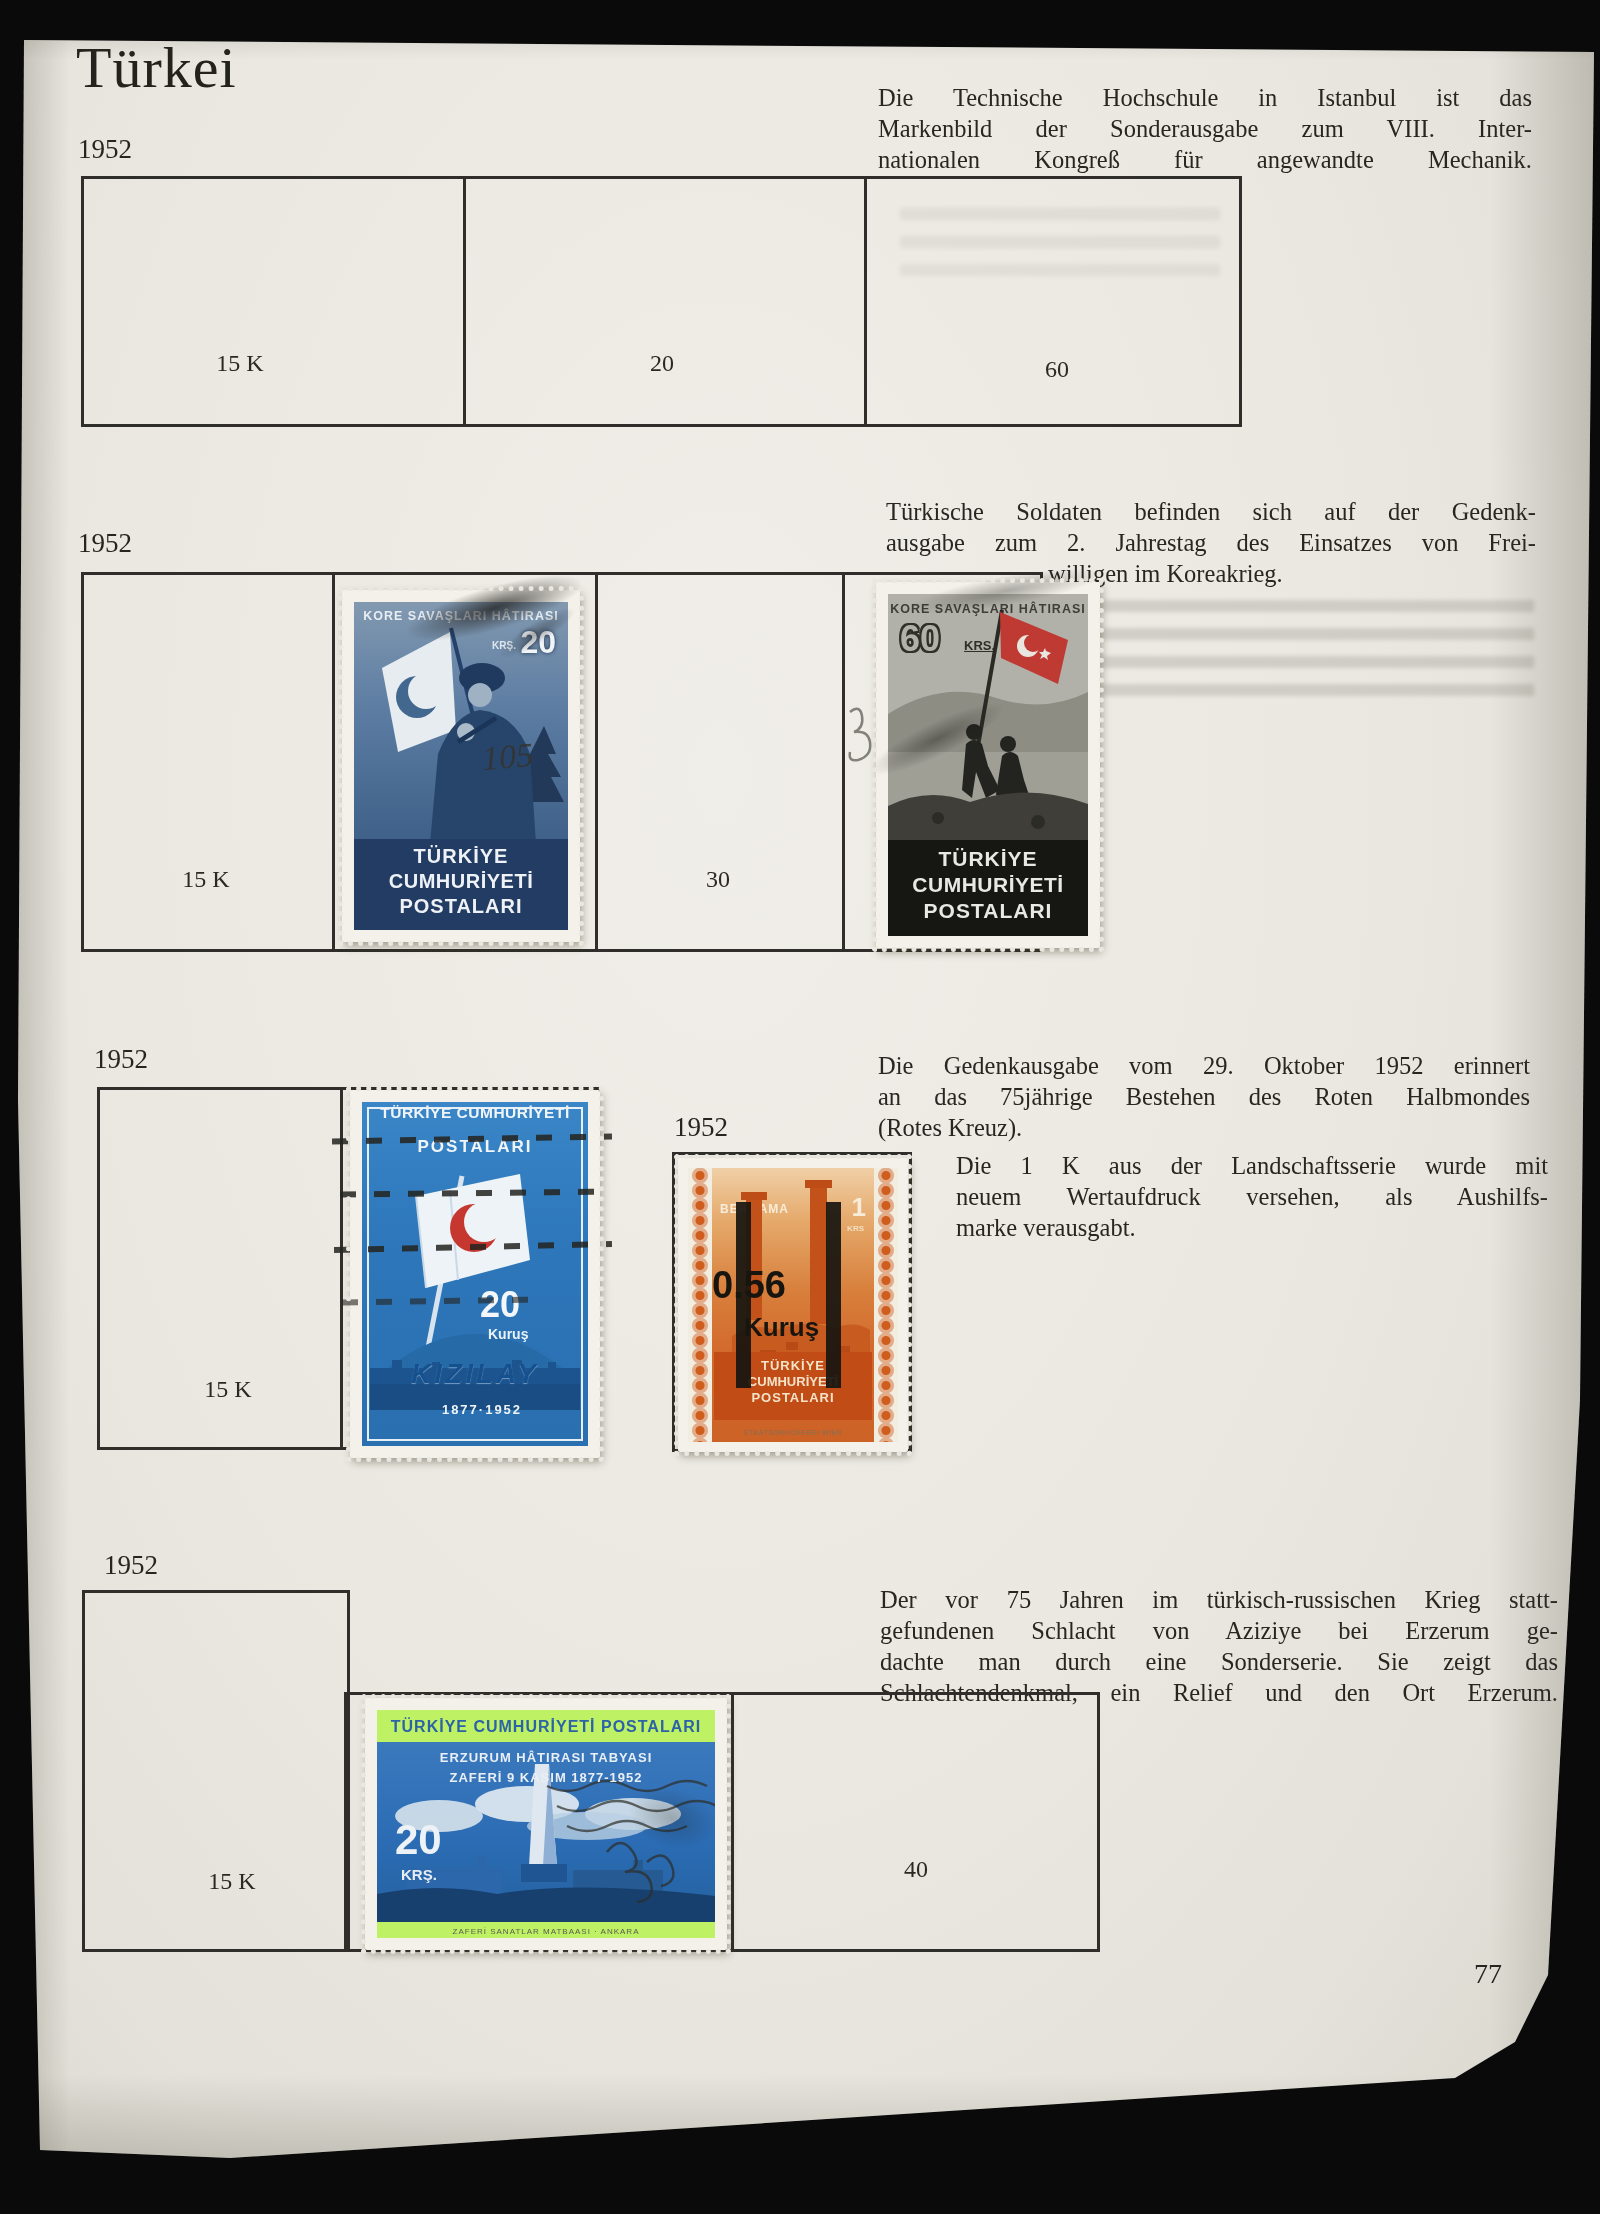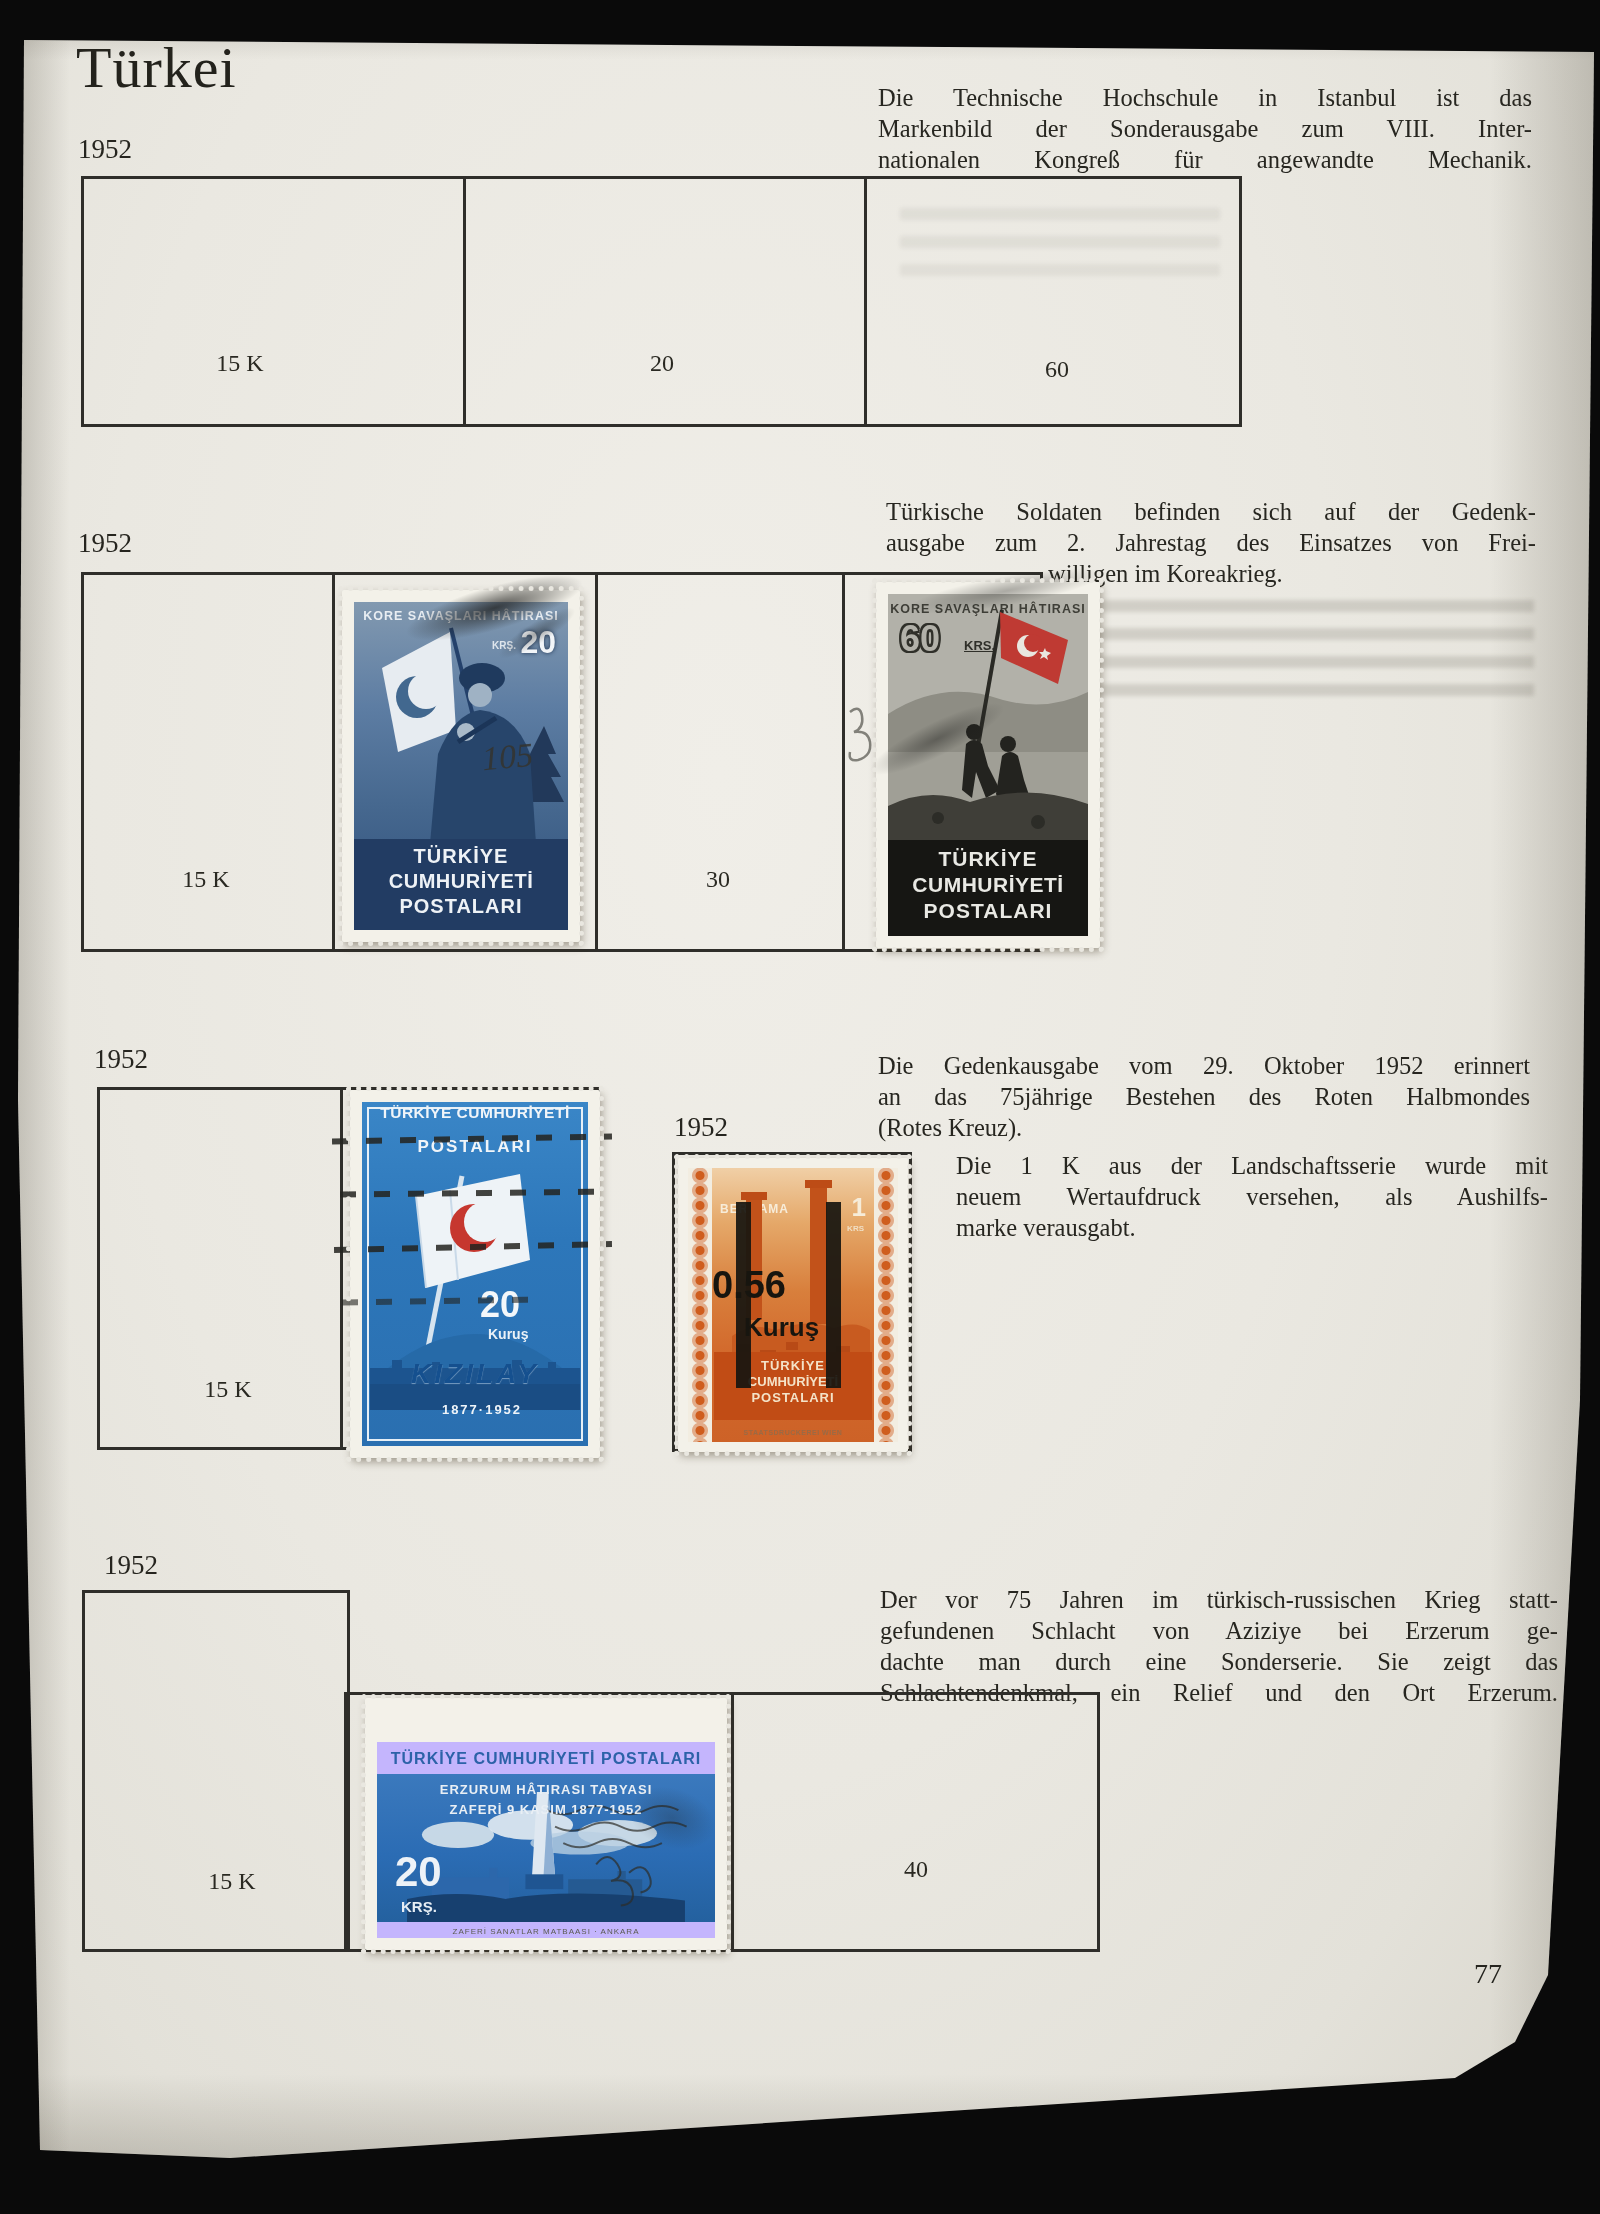--- a/index.html
+++ b/index.html
@@ -253,21 +253,21 @@
     <div class="jl">Schlachtendenkmal, ein Relief und den Ort Erzerum.</div>
   </div>
   <div class="mount" style="left:82px;top:1590px;width:262px;height:356px;"></div>
   <div class="mount" style="left:344px;top:1692px;width:750px;height:254px;">
     <div class="vdiv" style="left:384px;"></div>
   </div>
   <div class="abs cat" style="left:232px;top:1868px;">15 K</div>
   <div class="abs cat" style="left:916px;top:1856px;">40</div>
 
   <div class="stamp" style="left:365px;top:1698px;width:362px;height:252px;">
-    <div class="inner" style="background:#c4b5fd;margin-top:32px;">
+    <div class="inner" style="background:#bef264;">
       <div class="stx ctr" style="top:8px;font-size:16px;letter-spacing:1px;color:#2c62a8;">TÜRKİYE CUMHURİYETİ POSTALARI</div>
       <div style="position:absolute;left:0;right:0;top:32px;bottom:16px;background:linear-gradient(180deg,#3b79bd 0%,#2b6cb4 55%,#24619f 100%);">
         <svg viewBox="0 0 338 180" style="position:absolute;inset:0;width:100%;height:100%;">
           <ellipse cx="62" cy="74" rx="44" ry="16" fill="#cfdde9" opacity=".95"></ellipse>
           <ellipse cx="150" cy="62" rx="52" ry="18" fill="#dbe6ef" opacity=".95"></ellipse>
           <ellipse cx="256" cy="72" rx="48" ry="16" fill="#cfdde9" opacity=".95"></ellipse>
           <ellipse cx="210" cy="84" rx="60" ry="14" fill="#b9cfe2" opacity=".8"></ellipse>
           <polygon points="158,22 172,22 180,124 152,124" fill="#dfe8f1"></polygon>
           <polygon points="172,22 180,124 166,124" fill="#8fb0d4"></polygon>
           <rect x="144" y="122" width="46" height="18" fill="#1f5592"></rect>

